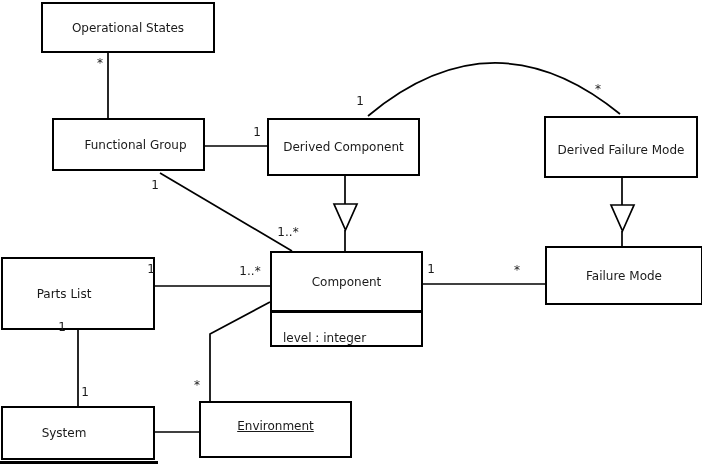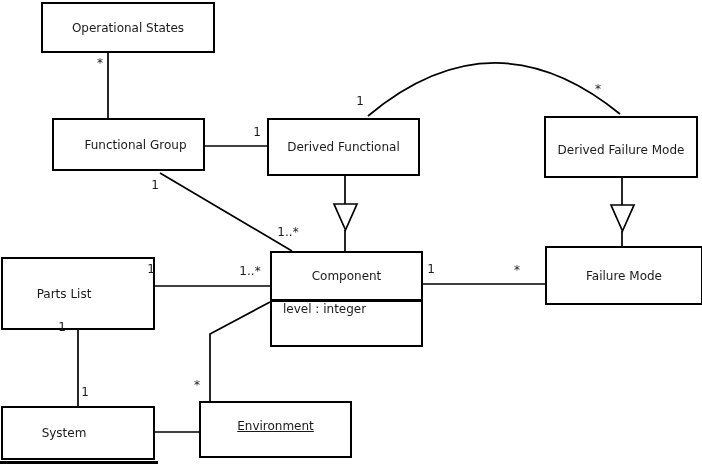--- a/index.html
+++ b/index.html
@@ -40,31 +40,31 @@
   }
   .uml-class {
     position: absolute;
     box-sizing: border-box;
     border: 2px solid #000000;
     background: #ffffff;
     display: flex;
     flex-direction: column;
   }
   .uml-class .title-compartment {
-    height: 46px;
+    height: 57px;
     display: flex;
     align-items: center;
     justify-content: center;
     font-size: 12px;
   }
   .uml-class .attr-compartment {
     border-top: 3px solid #000000;
     flex: 1;
     display: flex;
-    align-items: flex-start;
+    align-items: flex-end;
     padding-left: 11px;
     font-size: 12px;
   }
   .mult-label {
     position: absolute;
     font-size: 12px;
     line-height: 1;
     transform: translate(-50%, -50%);
     white-space: nowrap;
     color: #1a1a1a;
@@ -98,21 +98,21 @@
 
   <div class="uml-node" style="left:41px; top:2px; width:174px; height:51px;">
     <span class="node-label">Operational States</span>
   </div>
 
   <div class="uml-node" style="left:52px; top:118px; width:153px; height:53px;">
     <span class="node-label" style="position:relative; left:7px;">Functional Group</span>
   </div>
 
   <div class="uml-node" style="left:267px; top:118px; width:153px; height:58px;">
-    <span class="node-label">Derived Functional</span>
+    <span class="node-label">Derived Component</span>
   </div>
 
   <div class="uml-node" style="left:544px; top:116px; width:154px; height:62px;">
     <span class="node-label" style="position:relative; top:3px;">Derived Failure Mode</span>
   </div>
 
   <div class="uml-node" style="left:1px; top:257px; width:154px; height:73px;">
     <span class="node-label" style="position:relative; left:-14px;">Parts List</span>
   </div>
 

